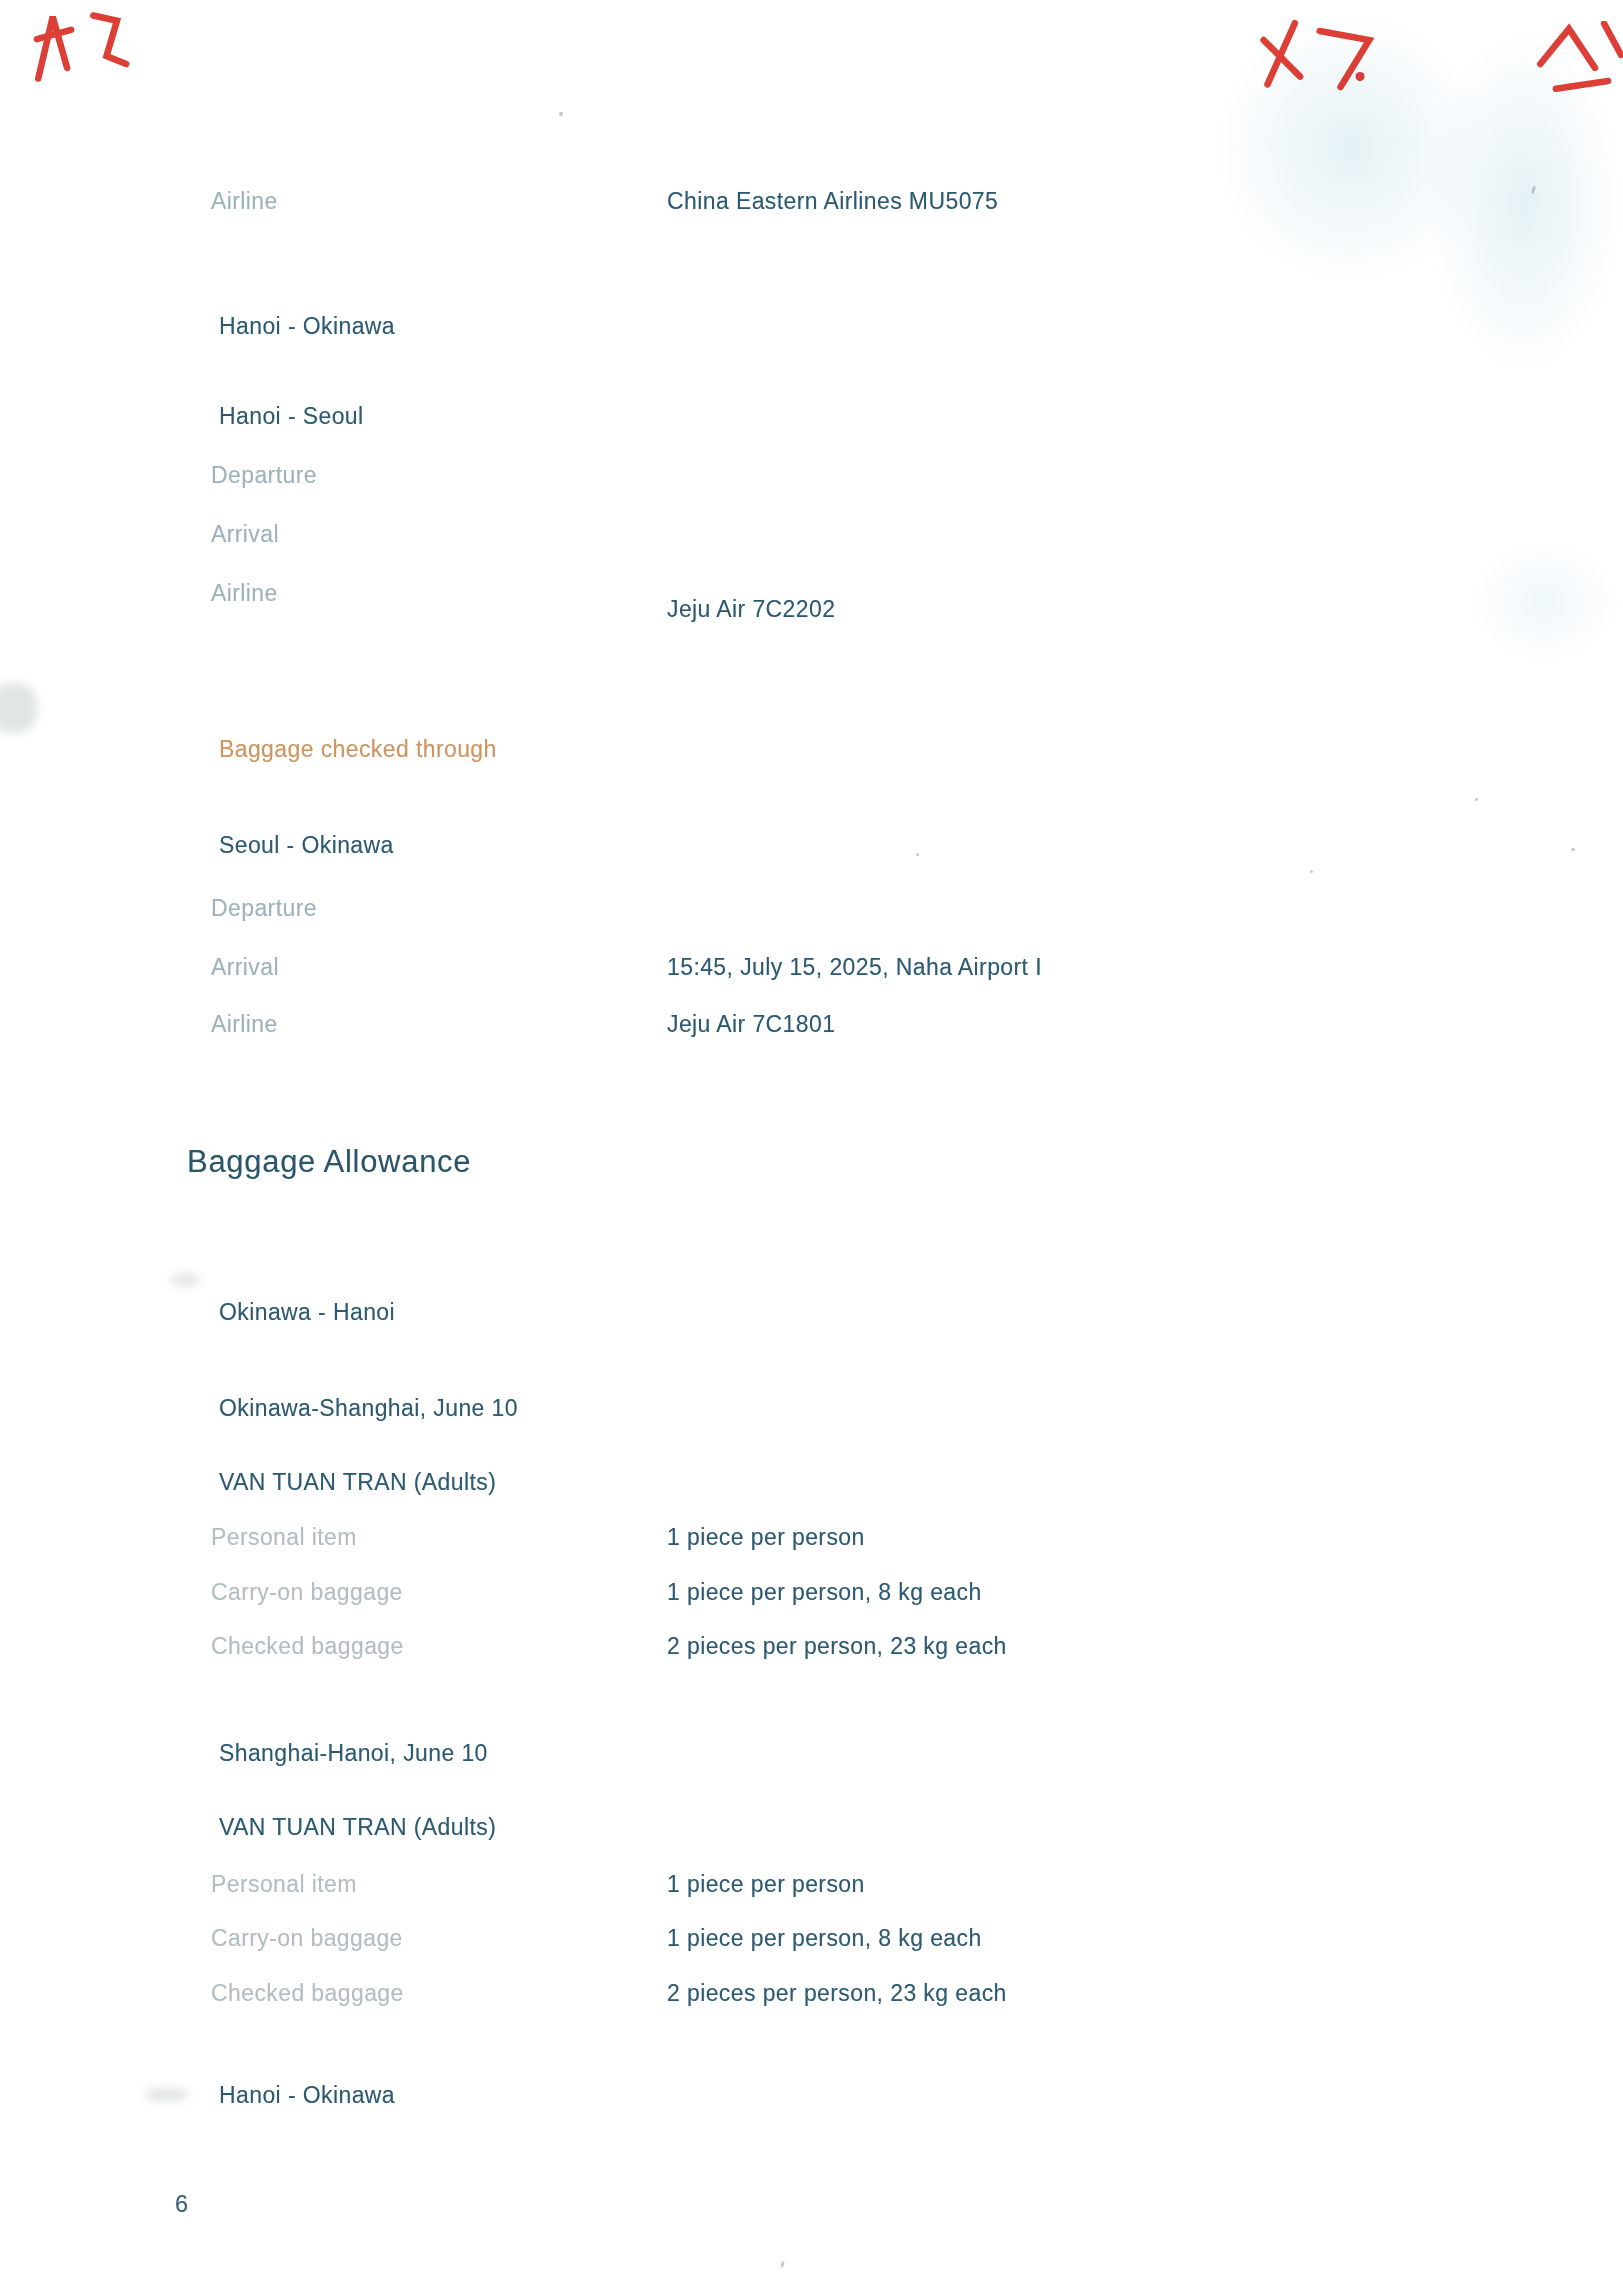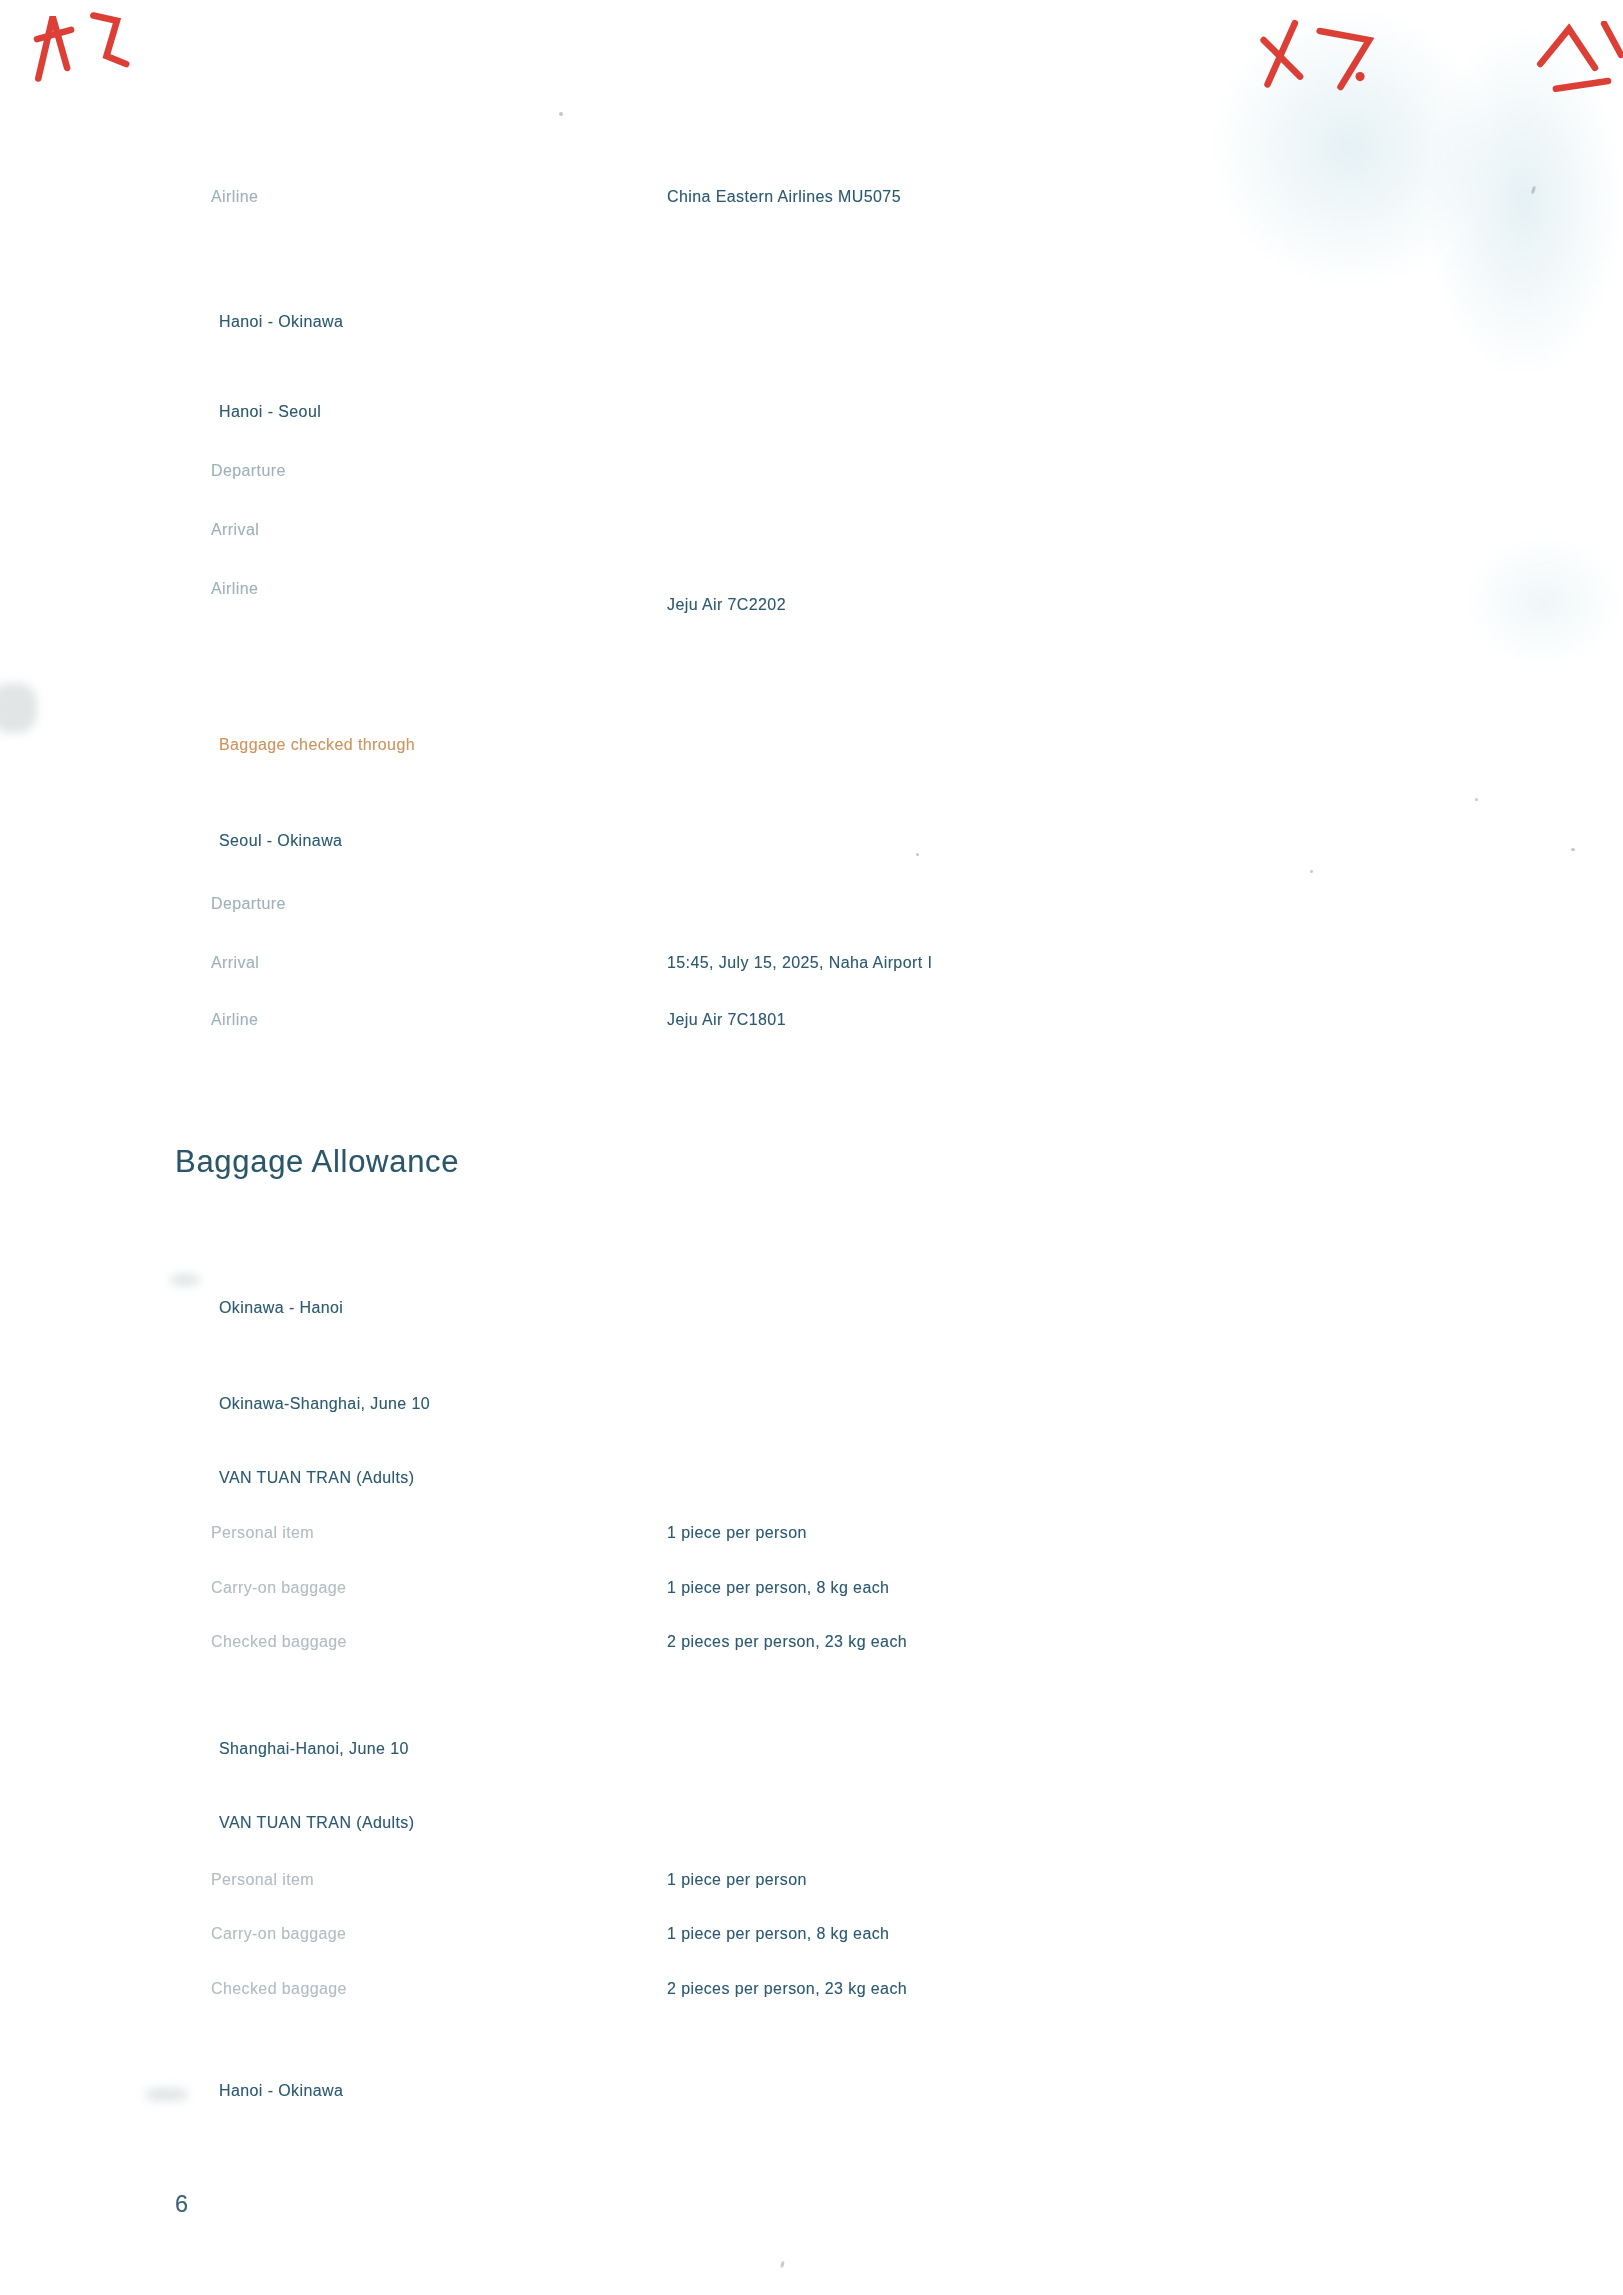--- a/index.html
+++ b/index.html
@@ -5,35 +5,36 @@
   html,body{margin:0;padding:0;background:#e9e9e9;}
   .page{
     position:relative;
     width:1623px;height:2295px;
     background:#ffffff;
     overflow:hidden;
     font-family:"Liberation Sans","DejaVu Sans",sans-serif;
   }
   .txt{
     position:absolute;
-    font-size:16px;
+    font-size:23px;
     letter-spacing:0.4px;
     white-space:nowrap;
     color:#2d5a71;
     text-shadow:0 0 0.7px rgba(45,90,113,0.35);
   }
   .lbl{left:211px;color:#9fb2bc;text-shadow:0 0 0.7px rgba(159,178,188,0.4);}
   .lbl-light{left:211px;color:#b3bdc2;text-shadow:0 0 0.7px rgba(179,189,194,0.4);}
   .val{left:667px;}
   .indent{left:211px;margin-left:8px;}
   .margin{left:175px;}
   .section-heading{
     font-size:31px;
     letter-spacing:0.7px;
     color:#2b5669;
+    margin-left:12px;
   }
   .orange{color:#cf9560;text-shadow:0 0 0.7px rgba(207,149,96,0.4);}
   .page-number{font-size:23.5px;color:#3c6472;}
   
   .artifact{position:absolute;pointer-events:none;}
   .blotch{
     position:absolute;border-radius:50%;
     background:radial-gradient(closest-side,rgba(208,230,237,0.55),rgba(208,230,237,0));
   }
   .smudge{

